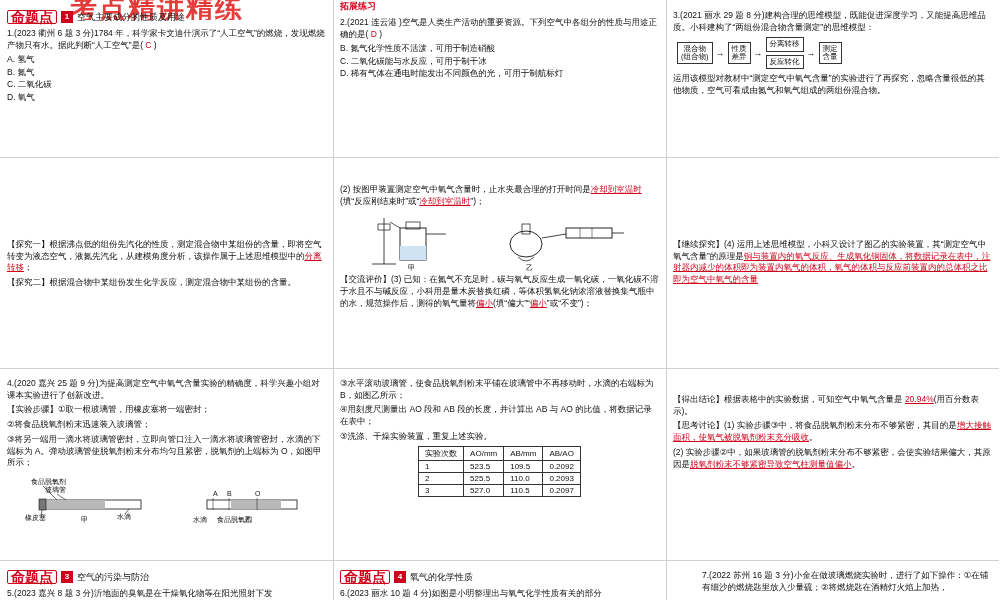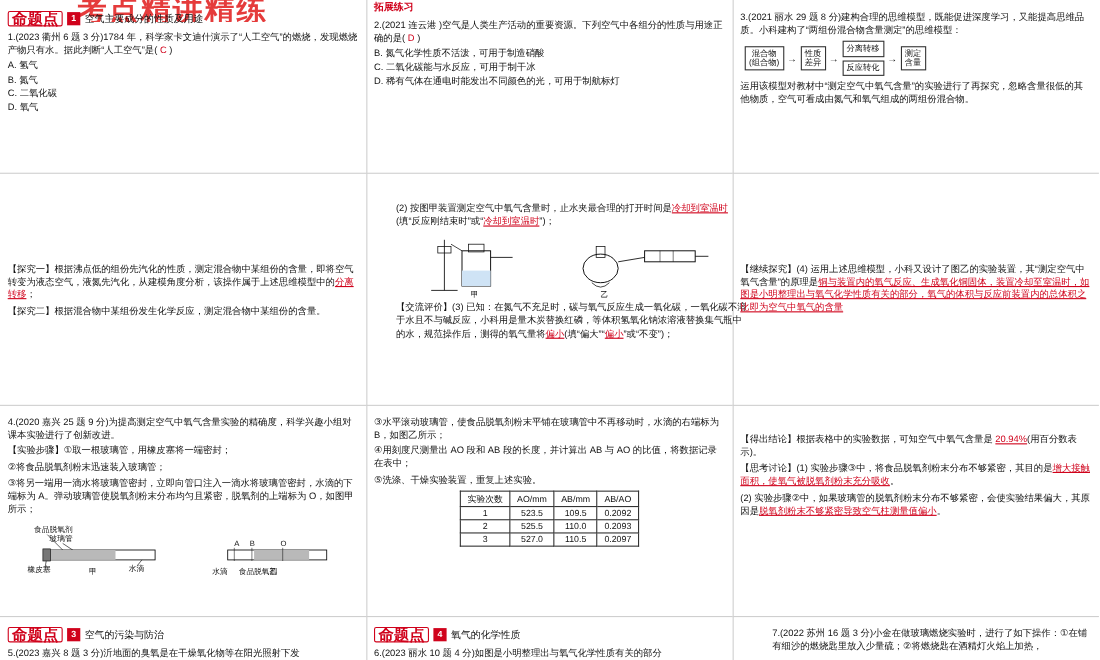--- a/index.html
+++ b/index.html
@@ -33,21 +33,21 @@
   .banner{
     position:absolute;top:-4px;left:0;width:1000px;height:24px;
     overflow:hidden;pointer-events:none;
   }
   .banner-text{
     font-size:27px;font-weight:bold;color:#e53b3b;letter-spacing:2px;
     margin-left:70px;line-height:26px;white-space:nowrap;
   }
   
   table.data{border-collapse:collapse;font-size:8px;margin:3px auto;}
-  table.data td,table.data th{border:1px solid #333;padding:1px 6px;text-align:center;font-weight:normal;}
+  table.data td,table.data th{border:1px solid #333;padding:1px 6px;text-align:left;font-weight:normal;}
   table.data th{font-weight:normal;}
   
   .model{display:flex;align-items:center;gap:3px;margin:4px 0 4px 4px;font-size:7.5px;}
   .mbox{border:1px solid #333;padding:2px 3px;line-height:1.1;text-align:center;}
   .marrow{font-size:9px;}
   .mstack{display:flex;flex-direction:column;gap:3px;}
   
   .fig{display:block;margin:2px auto;}
   .opt{margin:0 0 1px 0;line-height:1.35;}
 </style>
@@ -143,21 +143,21 @@
     <div class="cell" style="top:-4px;">
       <div class="kp">
         <span class="kp-title-red">拓展练习</span>
       </div>
       <p>2.(2021 连云港 )空气是人类生产活动的重要资源。下列空气中各组分的性质与用途正确的是(  <span class="red">D</span>  )</p>
       <p class="opt">B. 氮气化学性质不活泼，可用于制造硝酸</p>
       <p class="opt">C. 二氧化碳能与水反应，可用于制干冰</p>
       <p class="opt">D. 稀有气体在通电时能发出不同颜色的光，可用于制航标灯</p>
     </div>
 
-    <div class="cell" style="top:180px;margin-left:20px;">
+    <div class="cell" style="top:180px;">
       <p>(2) 按图甲装置测定空气中氧气含量时，止水夹最合理的打开时间是<span class="redu">冷却到室温时</span>(填“反应刚结束时”或“<span class="redu">冷却到室温时</span>”)；</p>
 
       <svg class="fig" width="300" height="62" viewBox="0 0 300 62">
 
         <line x1="34" y1="8" x2="34" y2="54" stroke="#111" stroke-width="0.8"></line>
         <line x1="22" y1="54" x2="46" y2="54" stroke="#111" stroke-width="0.8"></line>
         <rect x="28" y="14" width="12" height="6" fill="none" stroke="#111" stroke-width="0.7"></rect>
         <rect x="50" y="18" width="26" height="32" fill="none" stroke="#111" stroke-width="0.9"></rect>
         <rect x="50" y="36" width="26" height="14" fill="#cfe3f5" stroke="none"></rect>
         <line x1="50" y1="18" x2="40" y2="12" stroke="#111" stroke-width="0.7"></line>
@@ -241,21 +241,21 @@
           <div class="mbox">反应转化</div>
         </div>
         <span class="marrow">→</span>
         <div class="mbox">测定<br>含量</div>
       </div>
 
       <p>运用该模型对教材中“测定空气中氧气含量”的实验进行了再探究，忽略含量很低的其他物质，空气可看成由氮气和氧气组成的两组份混合物。</p>
     </div>
 
     <div class="cell" style="top:235px;">
-      <p>【继续探究】(4) 运用上述思维模型，小科又设计了图乙的实验装置，其“测定空气中氧气含量”的原理是<span class="redu">铜与装置内的氧气反应、生成氧化铜固体，装置冷却至室温时，如图是小明整理出与氧气化学性质有关的部分，氧气的体积与反应前装置内的总体积之比即为空气中氧气的含量</span></p>
+      <p>【继续探究】(4) 运用上述思维模型，小科又设计了图乙的实验装置，其“测定空气中氧气含量”的原理是<span class="redu">铜与装置内的氧气反应、生成氧化铜固体，将数据记录在表中，注射器内减少的体积即为装置内氧气的体积，氧气的体积与反应前装置内的总体积之比即为空气中氧气的含量</span></p>
     </div>
 
     <div class="cell" style="top:390px;">
       <p>【得出结论】根据表格中的实验数据，可知空气中氧气含量是 <span class="redu">20.94%</span>(用百分数表示)。</p>
       <p>【思考讨论】(1) 实验步骤③中，将食品脱氧剂粉末分布不够紧密，其目的是<span class="redu">增大接触面积，使氧气被脱氧剂粉末充分吸收</span>。</p>
       <p>(2) 实验步骤②中，如果玻璃管的脱氧剂粉末分布不够紧密，会使实验结果偏大，其原因是<span class="redu">脱氧剂粉末不够紧密导致空气柱测量值偏小</span>。</p>
     </div>
 
     <div class="cell" style="top:566px;padding-left:36px;">
       <p>7.(2022 苏州 16 题 3 分)小金在做玻璃燃烧实验时，进行了如下操作：①在铺有细沙的燃烧匙里放入少量硫；②将燃烧匙在酒精灯火焰上加热，</p>

